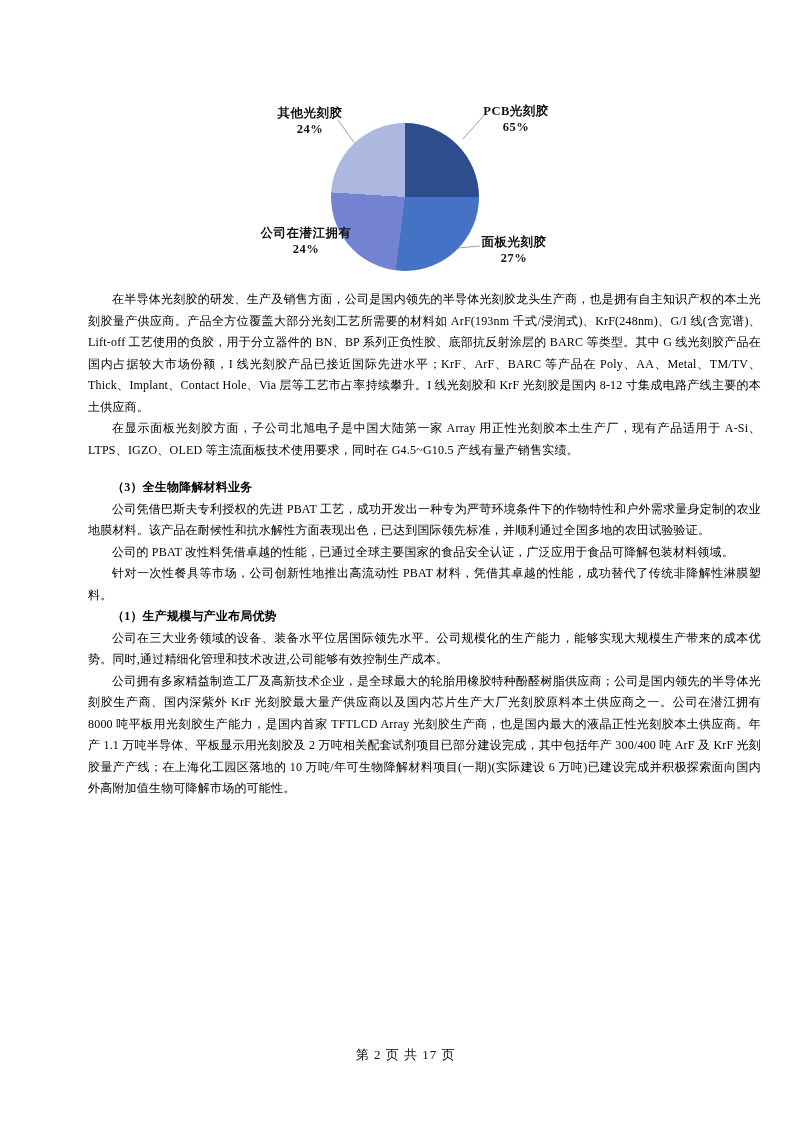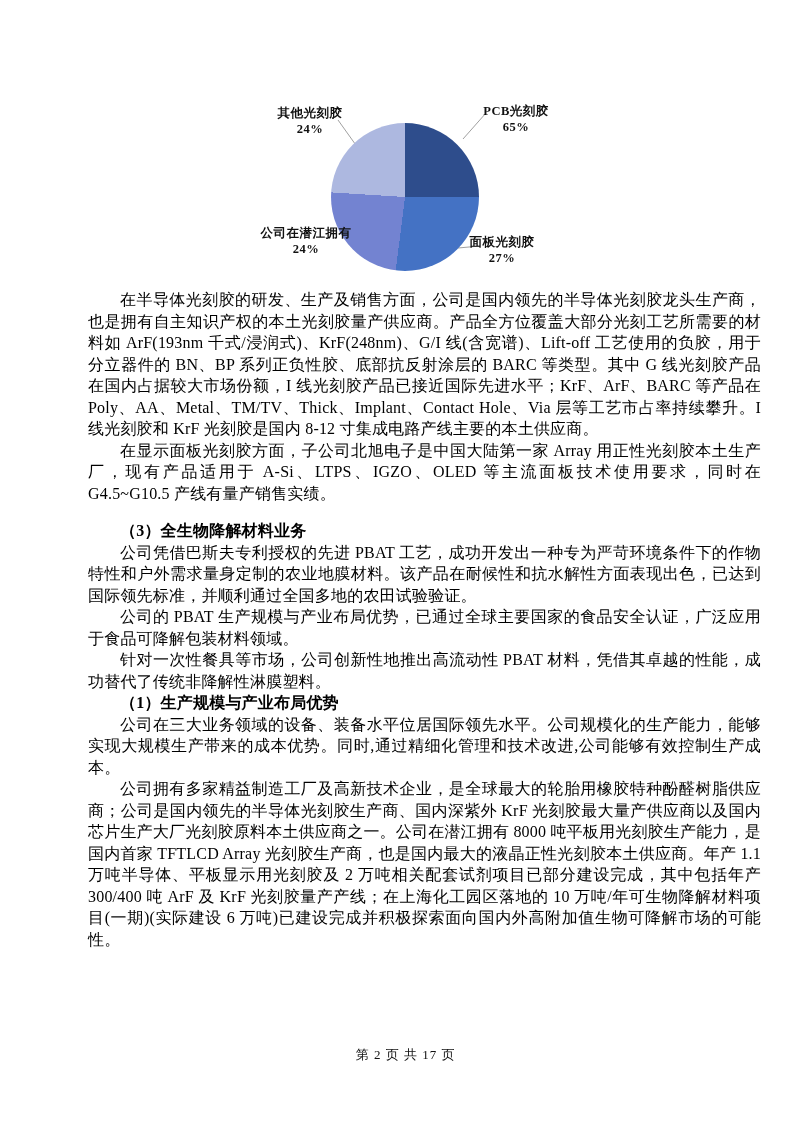--- a/index.html
+++ b/index.html
@@ -16,25 +16,25 @@
     border-radius:50%;
   }
   .plabel{
     position:absolute;text-align:center;
     font-size:12.5px;font-weight:600;line-height:15.5px;letter-spacing:.5px;
     color:#111;
   }
   .plabel-other{left:260px;top:4px;width:100px;}
   .plabel-pcb{left:466px;top:2px;width:100px;}
   .plabel-semi{left:246px;top:124px;width:120px;}
-  .plabel-panel{left:452px;top:133px;width:100px;}
+  .plabel-panel{left:464px;top:133px;width:100px;}
   
   .content{
     margin:7px 39px 0 88px;
-    font-size:16px;line-height:21.5px;
+    font-size:12px;line-height:21.5px;
     text-align:justify;text-align-last:left;
     letter-spacing:.2px;
   }
   .content p{margin:0;text-indent:2em;}
   .content .hd{margin:0;text-indent:2em;font-weight:700;}
   .gap-lg{margin-top:16px !important;}
   .gap-md{margin-top:14px !important;}
   
   .footer{
     position:absolute;left:0;right:0;top:1046px;text-align:center;
@@ -72,21 +72,21 @@
       <div>其他光刻胶</div>
       <div>24%</div>
     </div>
   </div>
 
   <div class="content">
     <p>在半导体光刻胶的研发、生产及销售方面，公司是国内领先的半导体光刻胶龙头生产商，也是拥有自主知识产权的本土光刻胶量产供应商。产品全方位覆盖大部分光刻工艺所需要的材料如 ArF(193nm 千式/浸润式)、KrF(248nm)、G/I 线(含宽谱)、Lift-off 工艺使用的负胶，用于分立器件的 BN、BP 系列正负性胶、底部抗反射涂层的 BARC 等类型。其中 G 线光刻胶产品在国内占据较大市场份额，I 线光刻胶产品已接近国际先进水平；KrF、ArF、BARC 等产品在 Poly、AA、Metal、TM/TV、Thick、Implant、Contact Hole、Via 层等工艺市占率持续攀升。I 线光刻胶和 KrF 光刻胶是国内 8-12 寸集成电路产线主要的本土供应商。</p>
     <p>在显示面板光刻胶方面，子公司北旭电子是中国大陆第一家 Array 用正性光刻胶本土生产厂，现有产品适用于 A-Si、LTPS、IGZO、OLED 等主流面板技术使用要求，同时在 G4.5~G10.5 产线有量产销售实绩。</p>
     <p class="hd gap-lg">（3）全生物降解材料业务</p>
     <p>公司凭借巴斯夫专利授权的先进 PBAT 工艺，成功开发出一种专为严苛环境条件下的作物特性和户外需求量身定制的农业地膜材料。该产品在耐候性和抗水解性方面表现出色，已达到国际领先标准，并顺利通过全国多地的农田试验验证。</p>
-    <p>公司的 PBAT 生产规模与产业布局优势，已通过全球主要国家的食品安全认证，广泛应用于食品可降解包装材料领域。</p>
+    <p>公司的 PBAT 改性料凭借卓越的性能，已通过全球主要国家的食品安全认证，广泛应用于食品可降解包装材料领域。</p>
     <p>针对一次性餐具等市场，公司创新性地推出高流动性 PBAT 材料，凭借其卓越的性能，成功替代了传统非降解性淋膜塑料。</p>
     <p class="hd">（1）生产规模与产业布局优势</p>
     <p>公司在三大业务领域的设备、装备水平位居国际领先水平。公司规模化的生产能力，能够实现大规模生产带来的成本优势。同时,通过精细化管理和技术改进,公司能够有效控制生产成本。</p>
     <p>公司拥有多家精益制造工厂及高新技术企业，是全球最大的轮胎用橡胶特种酚醛树脂供应商；公司是国内领先的半导体光刻胶生产商、国内深紫外 KrF 光刻胶最大量产供应商以及国内芯片生产大厂光刻胶原料本土供应商之一。公司在潜江拥有 8000 吨平板用光刻胶生产能力，是国内首家 TFTLCD Array 光刻胶生产商，也是国内最大的液晶正性光刻胶本土供应商。年产 1.1 万吨半导体、平板显示用光刻胶及 2 万吨相关配套试剂项目已部分建设完成，其中包括年产 300/400 吨 ArF 及 KrF 光刻胶量产产线；在上海化工园区落地的 10 万吨/年可生物降解材料项目(一期)(实际建设 6 万吨)已建设完成并积极探索面向国内外高附加值生物可降解市场的可能性。</p>
   </div>
 
   <div class="footer">第 2 页 共 17 页</div>
 </div>
 
 </body></html>

